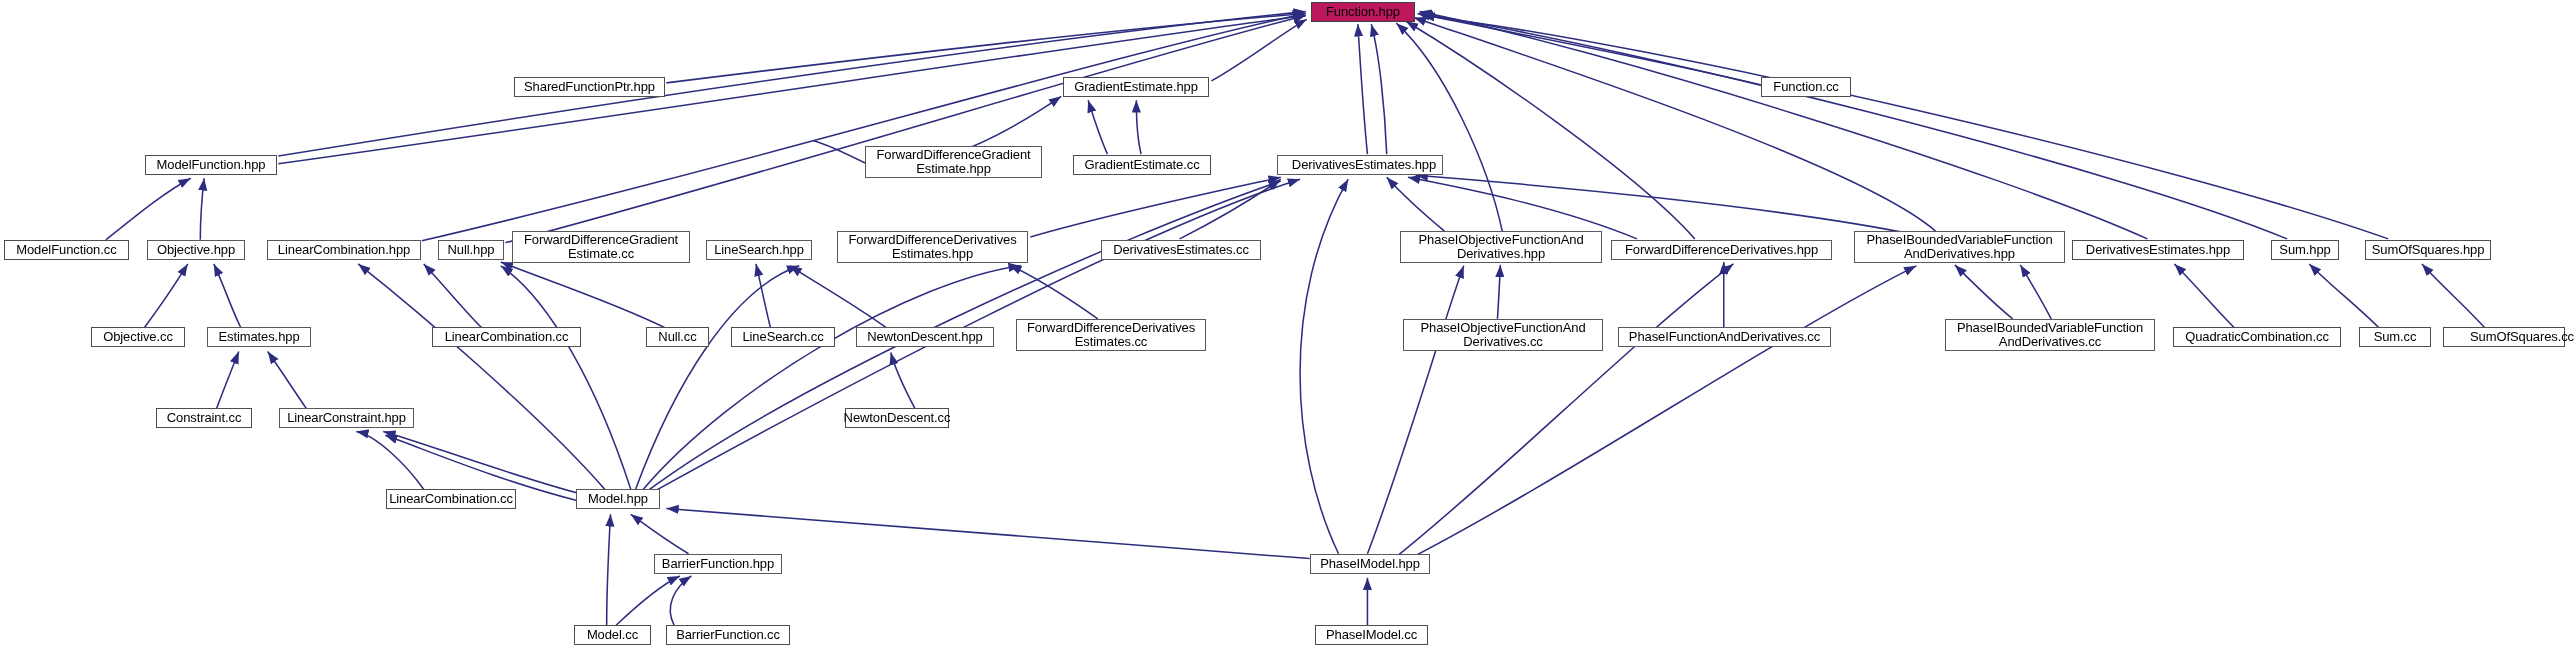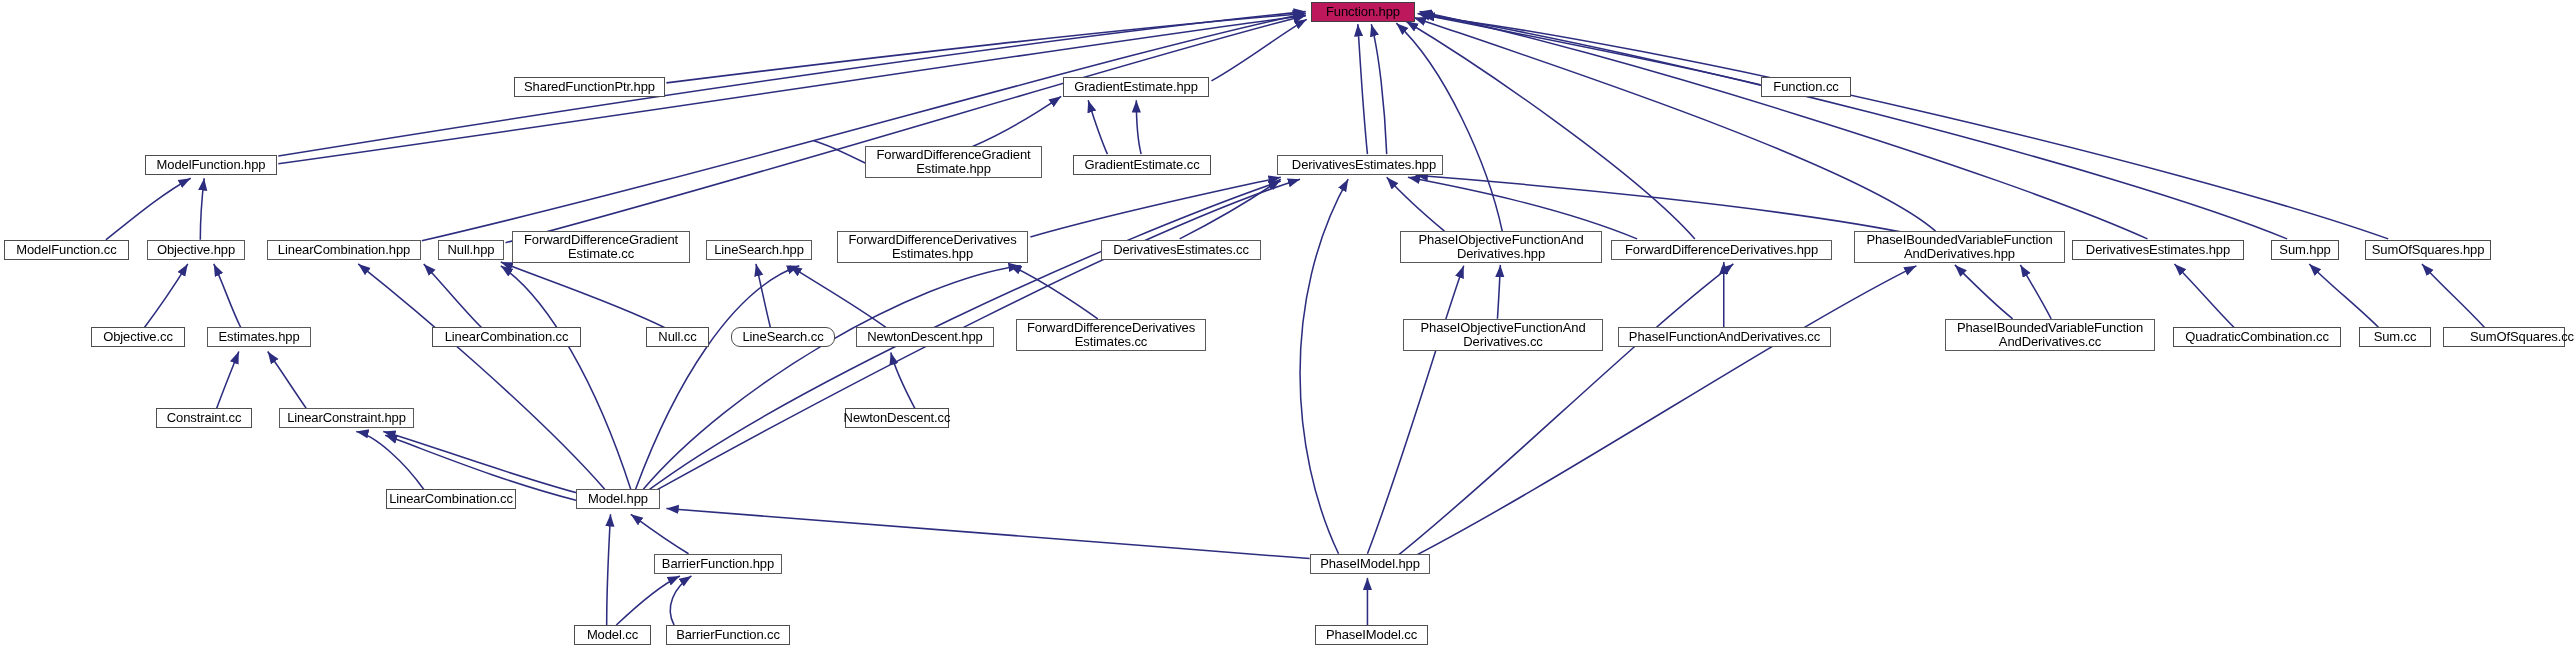--- a/index.html
+++ b/index.html
@@ -168,21 +168,21 @@
   <div class="node thick" style="left:1854px;top:231px;width:211px;height:32px;">PhaseIBoundedVariableFunction
 AndDerivatives.hpp</div>
   <div class="node" style="left:2072px;top:240px;width:172px;height:20px;">DerivativesEstimates.hpp</div>
   <div class="node" style="left:2271px;top:240px;width:68px;height:20px;">Sum.hpp</div>
   <div class="node" style="left:2365px;top:240px;width:126px;height:20px;">SumOfSquares.hpp</div>
 
   <div class="node" style="left:91px;top:327px;width:94px;height:20px;">Objective.cc</div>
   <div class="node thick" style="left:207px;top:327px;width:104px;height:20px;">Estimates.hpp</div>
   <div class="node" style="left:432px;top:327px;width:149px;height:20px;">LinearCombination.cc</div>
   <div class="node" style="left:646px;top:327px;width:63px;height:20px;">Null.cc</div>
-  <div class="node" style="left:731px;top:327px;width:104px;height:20px;border-radius:9px;">LineSearch.cc</div>
+  <div class="node" style="left:731px;top:327px;width:104px;height:20px;">LineSearch.cc</div>
   <div class="node thick" style="left:856px;top:327px;width:138px;height:20px;">NewtonDescent.hpp</div>
   <div class="node thick" style="left:1016px;top:319px;width:190px;height:32px;">ForwardDifferenceDerivatives
 Estimates.cc</div>
   <div class="node thick" style="left:1403px;top:319px;width:200px;height:32px;">PhaseIObjectiveFunctionAnd
 Derivatives.cc</div>
   <div class="node thick" style="left:1618px;top:327px;width:213px;height:20px;">PhaseIFunctionAndDerivatives.cc</div>
   <div class="node thick" style="left:1945px;top:319px;width:210px;height:32px;">PhaseIBoundedVariableFunction
 AndDerivatives.cc</div>
   <div class="node" style="left:2173px;top:327px;width:168px;height:20px;">QuadraticCombination.cc</div>
   <div class="node" style="left:2359px;top:327px;width:72px;height:20px;">Sum.cc</div>

